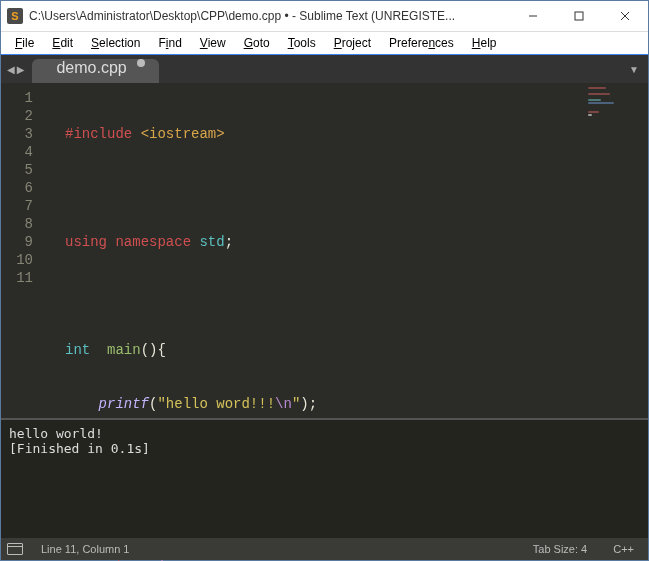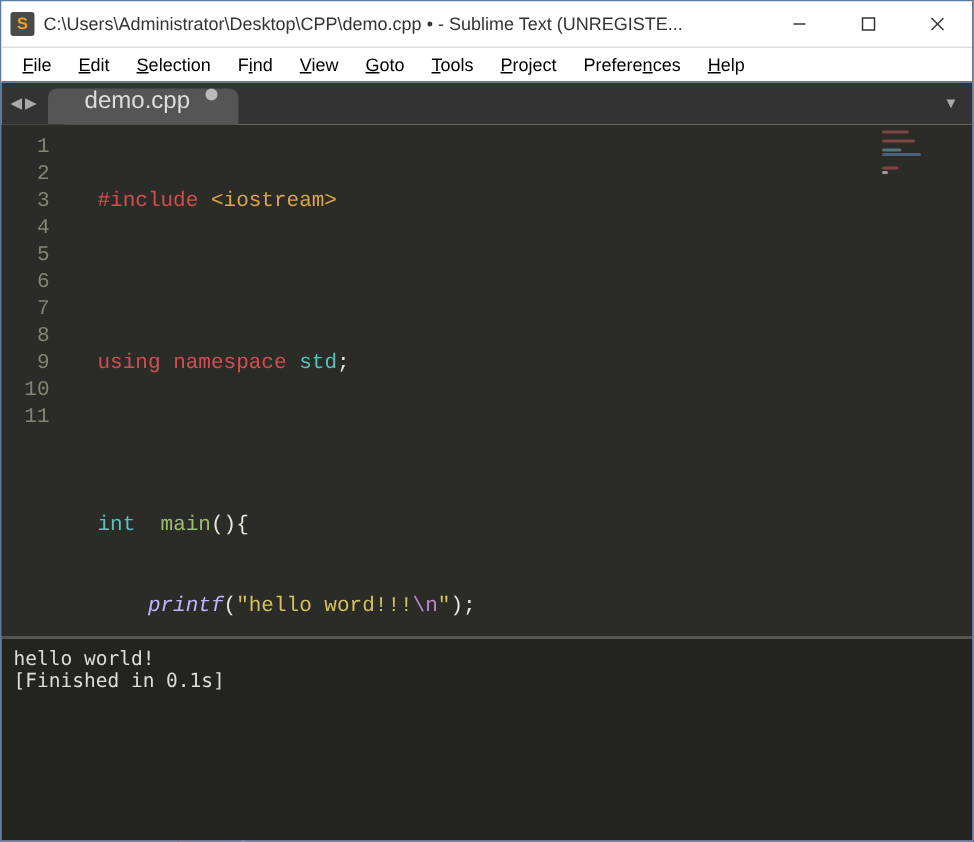--- a/index.html
+++ b/index.html
@@ -26,21 +26,21 @@
   .minimap{position:absolute;right:16px;top:4px;width:44px;height:50px;opacity:.7;pointer-events:none;}
   .minimap div{height:2px;margin-bottom:1px;border-radius:1px;}
   .tok-red{color:#d05050;}
   .tok-orange{color:#d9a64a;}
   .tok-cyan{color:#5bc0c0;}
   .tok-blue{color:#c4b5fd;font-style:italic;}
   .tok-green{color:#9bbf6e;}
   .tok-yellow{color:#d4c35a;}
   .tok-purple{color:#b98bd0;}
   .tok-white{color:#e8e6d8;}
-  .console{height:136px;background:#24241f;color:#ddd;font-family:Consolas,monospace;font-size:13px;padding:6px 8px;border-top:2px solid #555;box-sizing:border-box;white-space:pre;}
+  .console{height:120px;background:#24241f;color:#ddd;font-family:Consolas,monospace;font-size:13px;padding:6px 8px;border-top:2px solid #555;box-sizing:border-box;white-space:pre;}
   .statusbar{height:22px;background:#3a3a36;color:#bbb;display:flex;align-items:center;font-size:11px;padding:0 6px;gap:10px;}
   .statusbar .sp{flex:1;}
   .statusbar .cell{padding:0 8px;}
   .panel-icon{width:14px;height:10px;border:1px solid #bbb;border-radius:1px;position:relative;}
   .panel-icon::after{content:"";position:absolute;left:0;right:0;top:2px;height:1px;background:#bbb;}
 </style>
 </head>
 <body>
 
 <div class="window">
@@ -129,14 +129,21 @@
       <div></div>
       <div></div>
       <div style="width:25%;background:#a05050;"></div>
       <div style="width:10%;background:#ccc;"></div>
     </div>
   </div>
 
   <div class="console"><span>hello world!</span>
 <span>[Finished in 0.1s]</span></div>
 
+  <div class="statusbar">
+    <div class="panel-icon"></div>
+    <div class="cell">Line 11, Column 1</div>
+    <div class="sp"></div>
+    <div class="cell">Tab Size: 4</div>
+    <div class="cell">C++</div>
+  </div>
 
 </div>
 
 </body></html>

